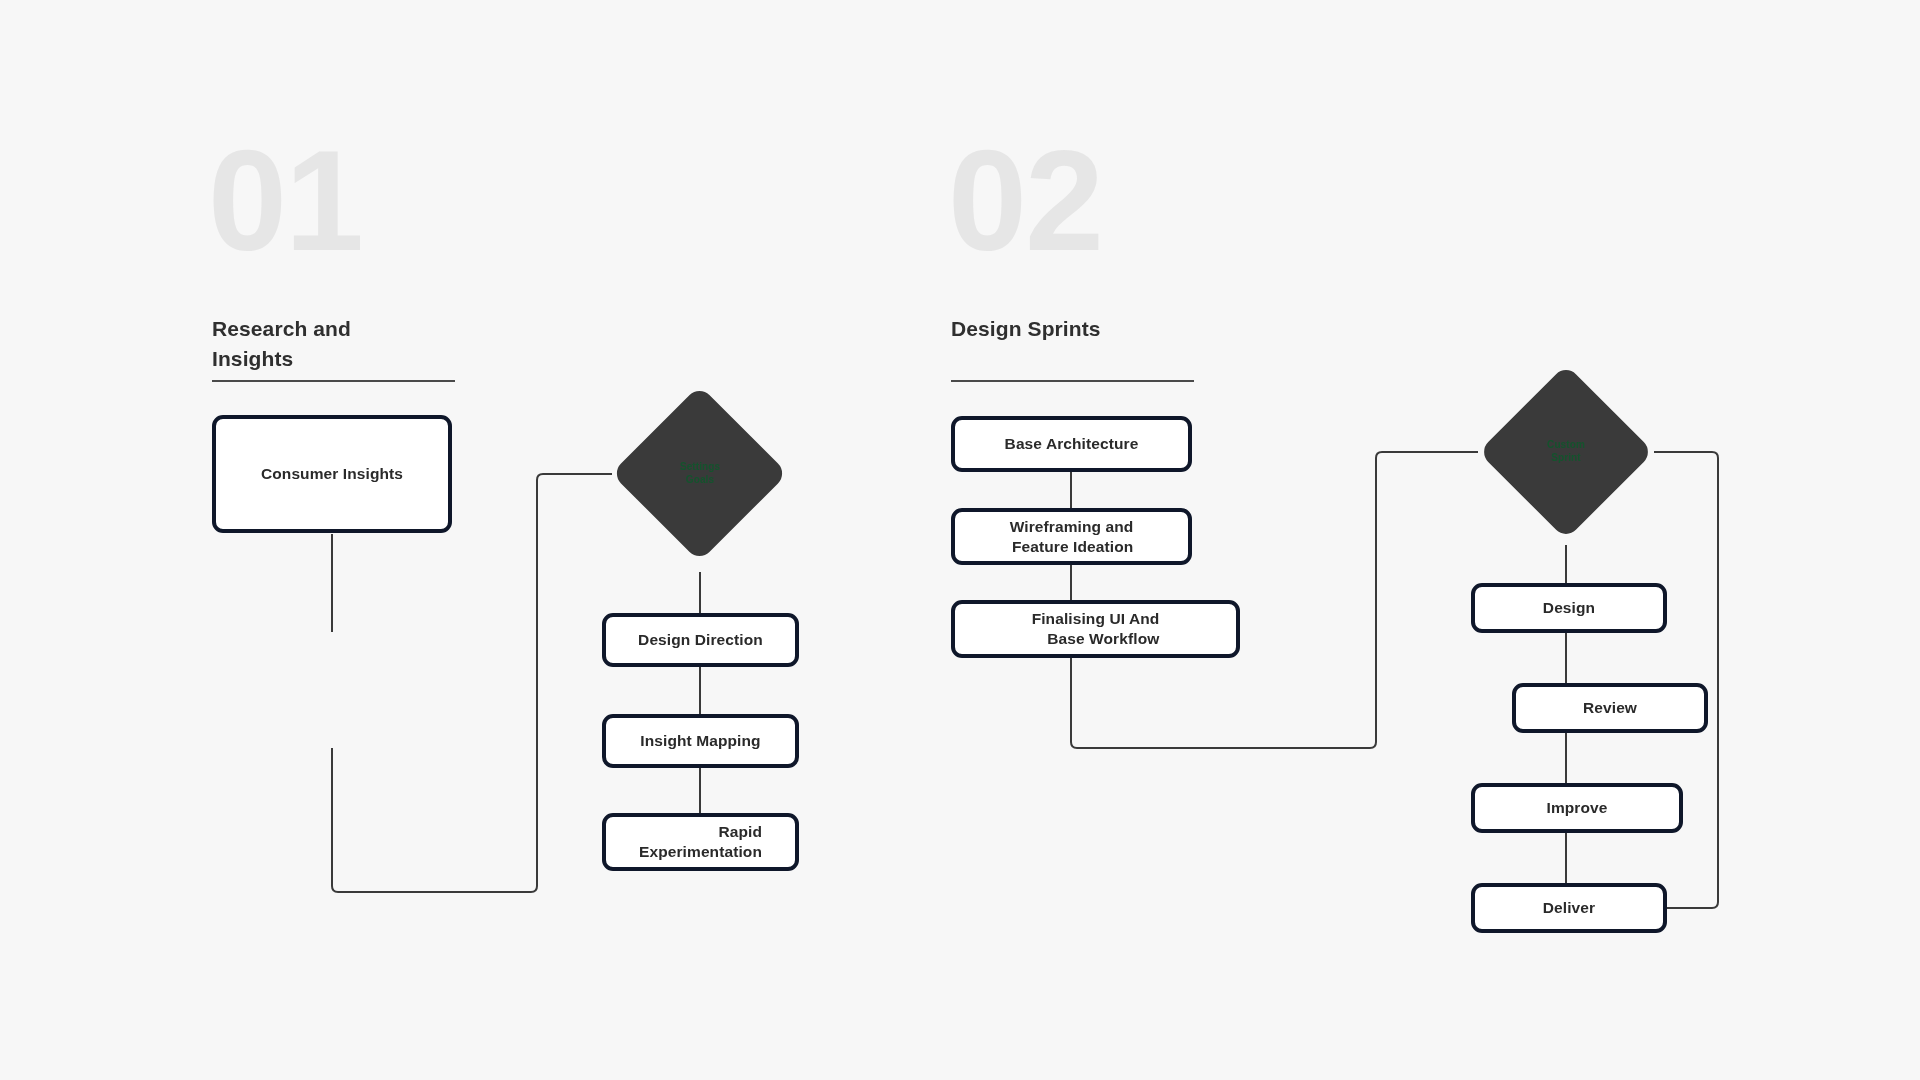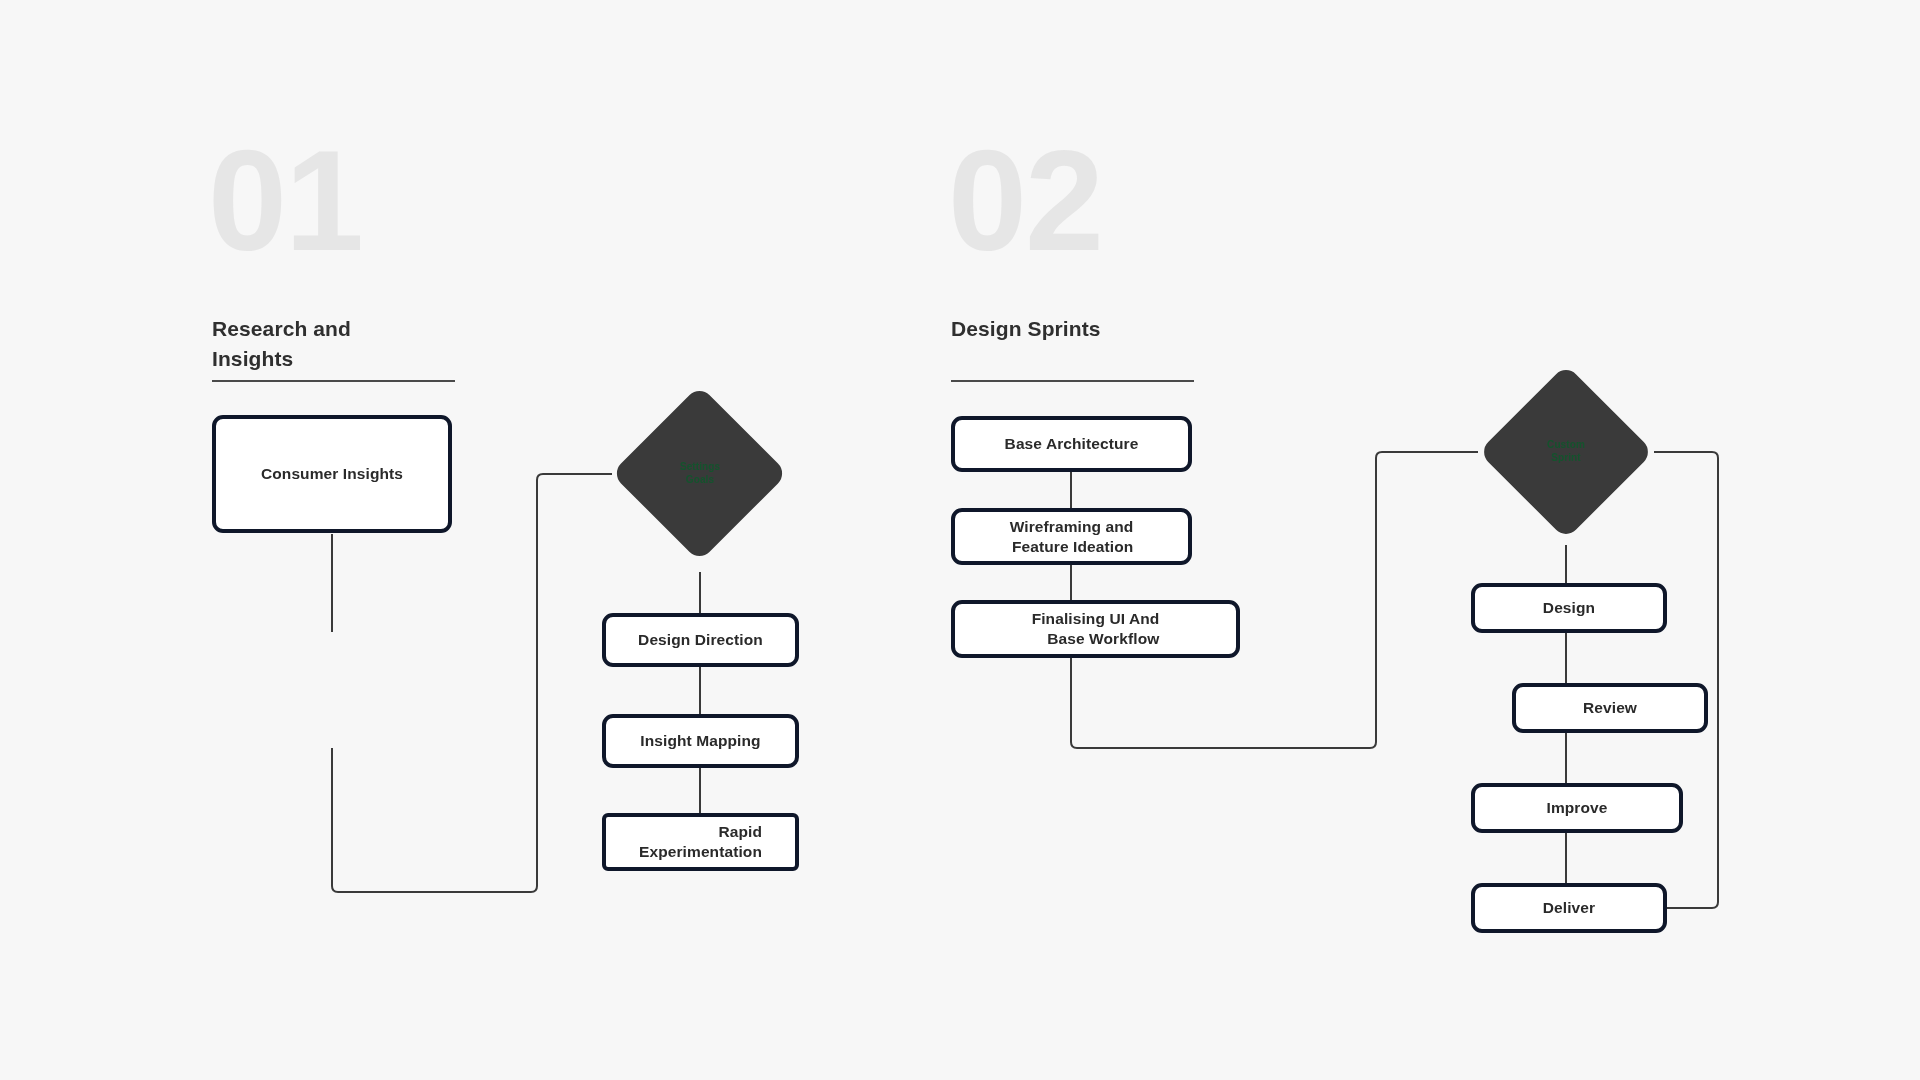--- a/index.html
+++ b/index.html
@@ -146,21 +146,21 @@
 Goals</div>
 
   <div class="node" style="left:602px; top:613px; width:197px; height:54px; white-space:pre-line;">
     <span>Design Direction</span>
   </div>
 
   <div class="node" style="left:602px; top:714px; width:197px; height:54px; white-space:pre-line;">
     <span>Insight Mapping</span>
   </div>
 
-  <div class="node" style="left:602px; top:813px; width:197px; height:58px; white-space:pre-line;border-radius:6px;">
+  <div class="node" style="left:602px; top:813px; width:197px; height:58px; white-space:pre-line;">
     <span>Rapid
 Experimentation</span>
   </div>
 
   <div class="section-number" style="left:948px; top:130px;">02</div>
   <div class="section-title" style="left:951px; top:314px; width:320px; white-space:pre-line;">Design Sprints</div>
   <div class="section-rule" style="left:951px; top:380px; width:243px;"></div>
 
   <div class="node" style="left:951px; top:416px; width:241px; height:56px;">
     <span>Base Architecture</span>

